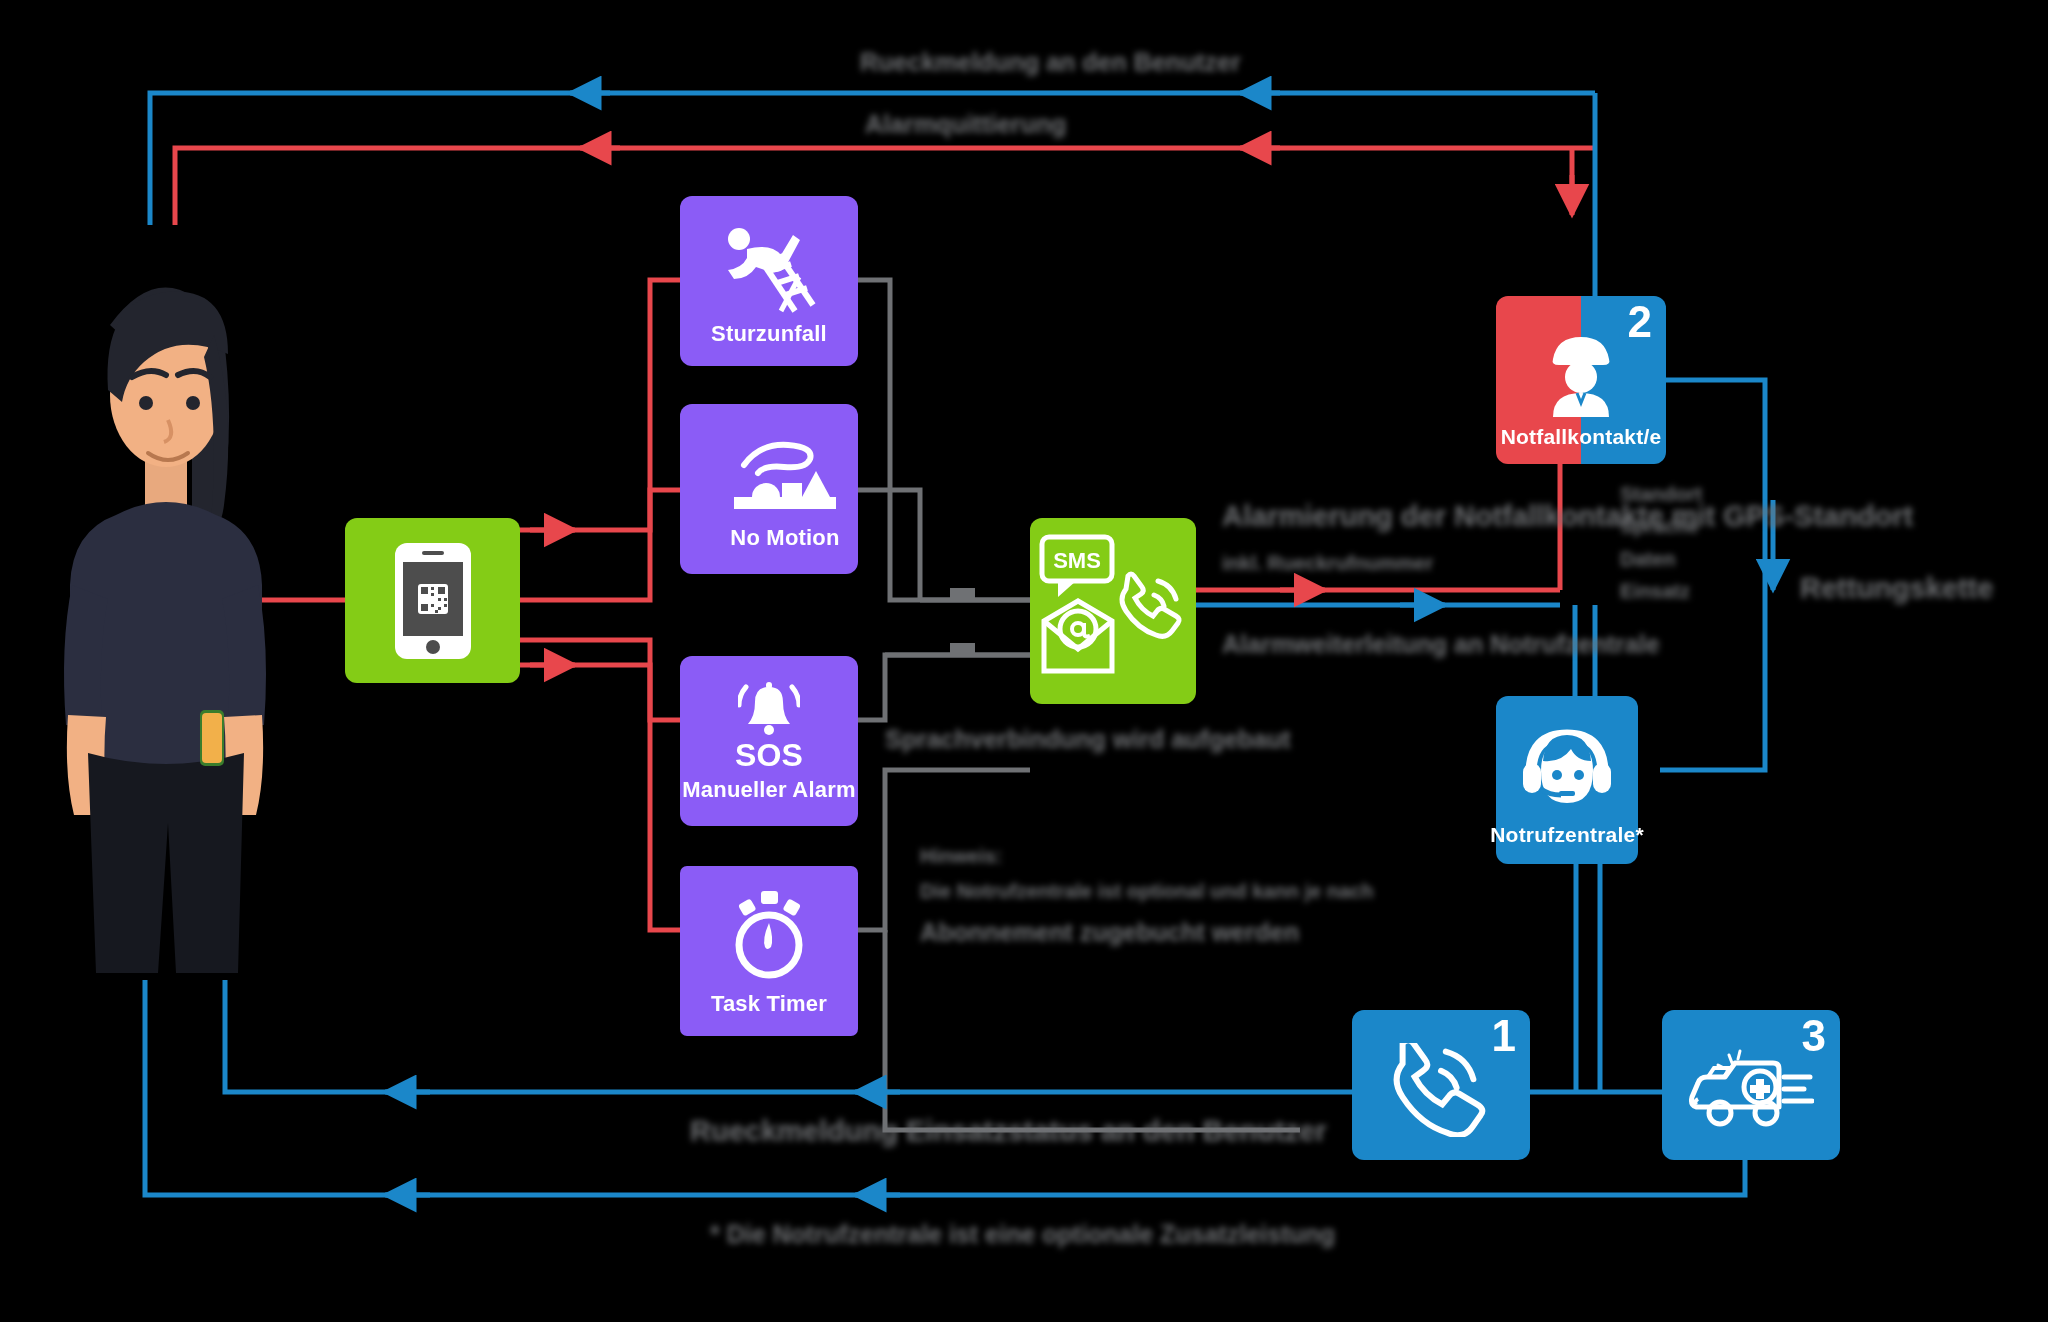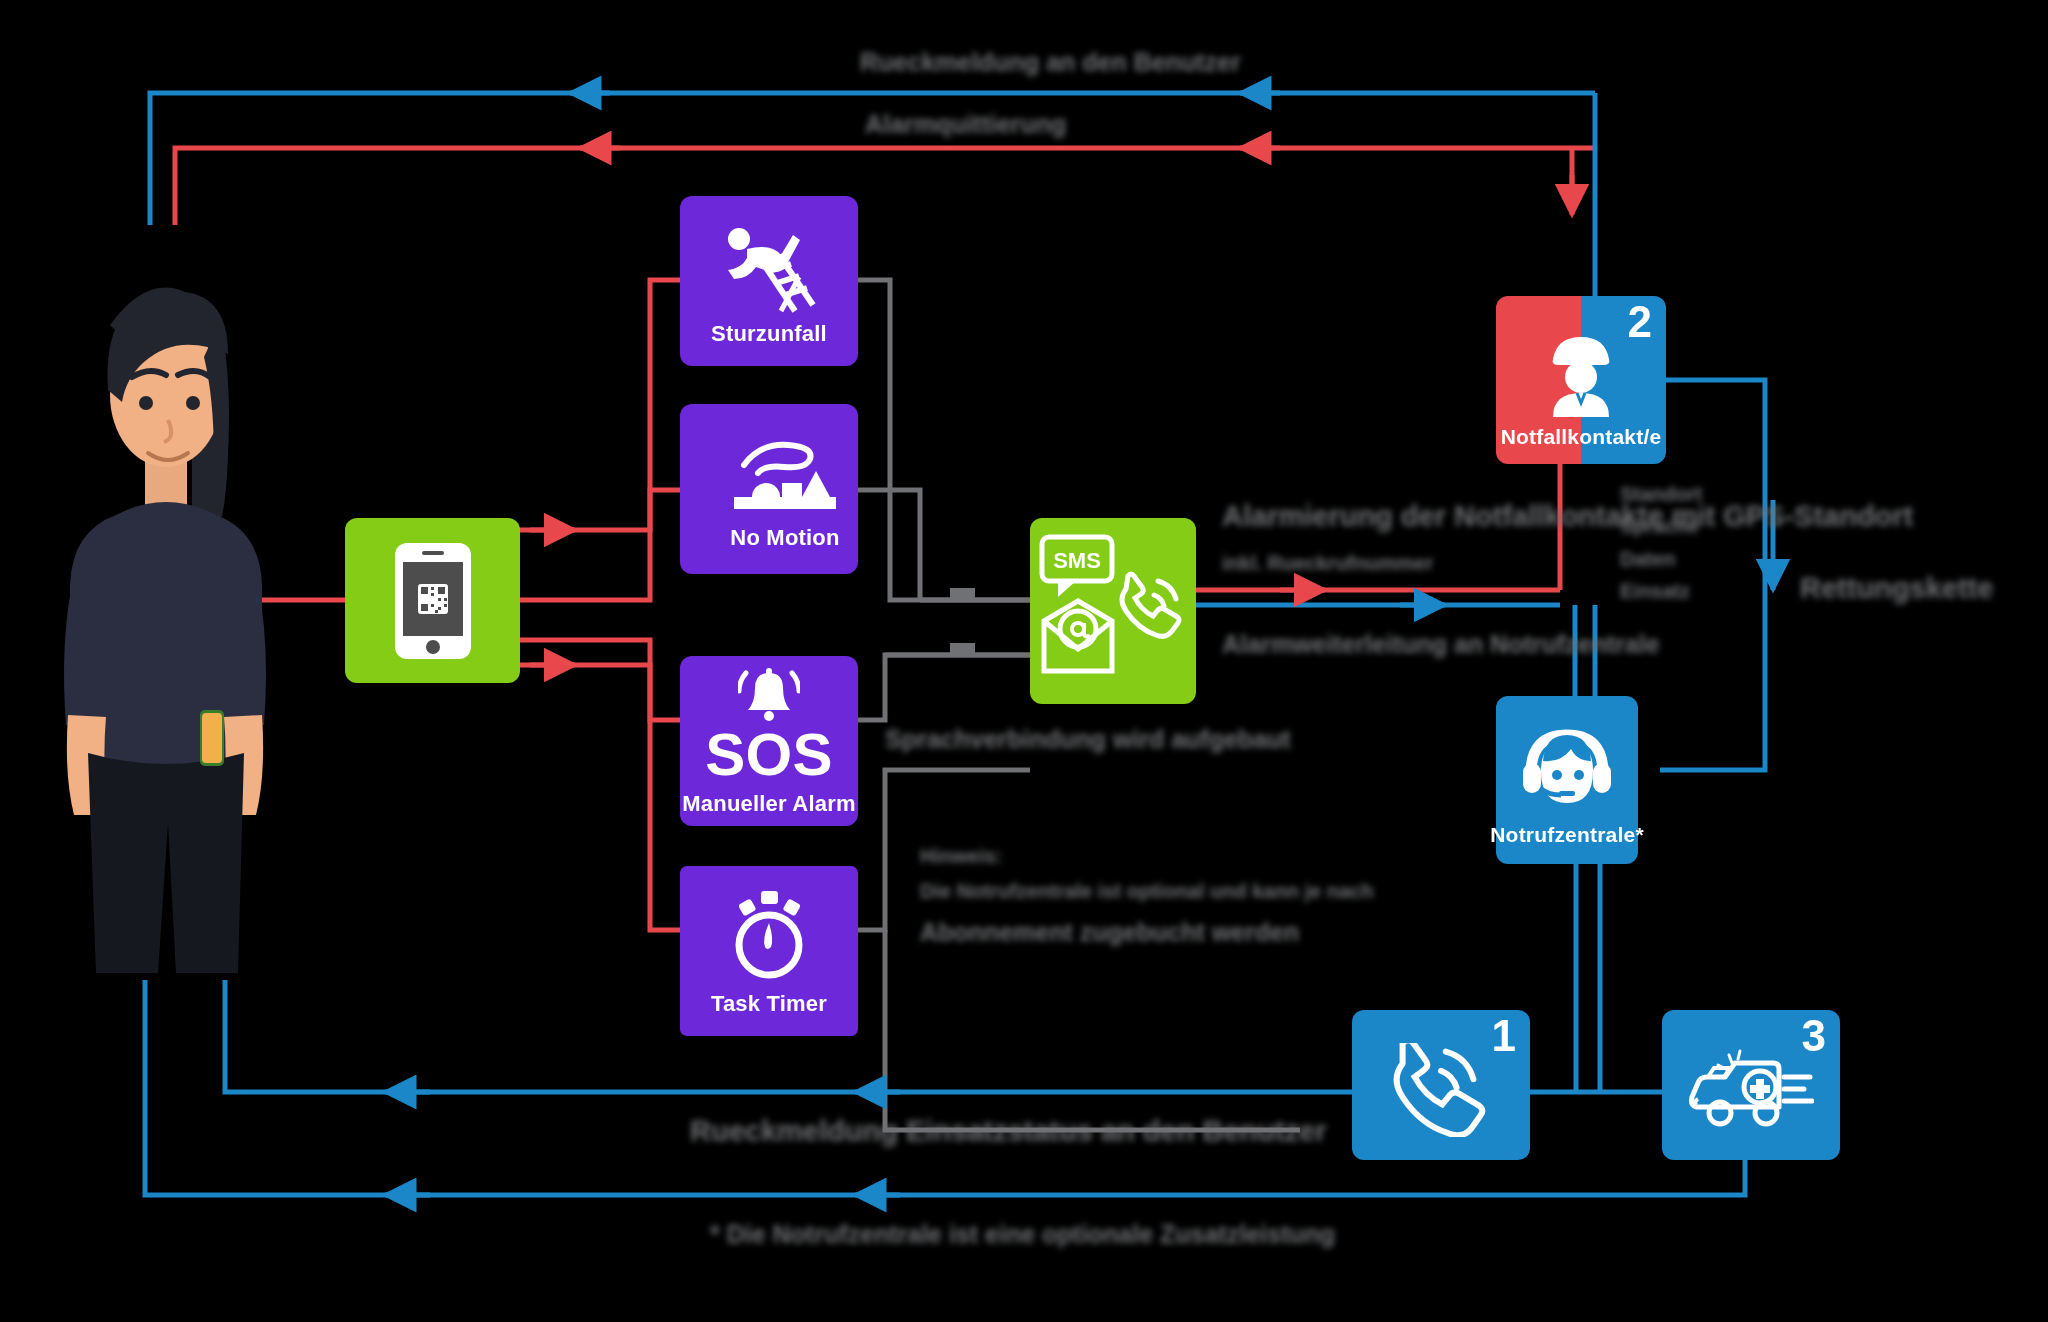--- a/index.html
+++ b/index.html
@@ -4,21 +4,21 @@
 <style>
   html,body{margin:0;padding:0;background:#000;}
   body{width:2048px;height:1322px;overflow:hidden;
        font-family:"Liberation Sans","DejaVu Sans",sans-serif;}
   #stage{position:relative;width:2048px;height:1322px;background:#000;}
   svg#wires{position:absolute;left:0;top:0;width:2048px;height:1322px;}
 
   .node{position:absolute;border-radius:12px;display:flex;flex-direction:column;
         align-items:center;justify-content:center;box-sizing:border-box;}
   .node .cap{color:#fff;font-weight:bold;letter-spacing:.2px;text-align:center;}
-  .red{background:#6d28d9;justify-content:center;}
+  .red{background:#8b5cf6;justify-content:center;}
   .blue{background:#1b87c9;}
   .gray{background:#84cc16;}
 
   .badge{position:absolute;top:4px;right:14px;color:#fff;font-size:44px;font-weight:bold;line-height:1;}
 
   
   .blurtxt{position:absolute;color:#6f7174;font-weight:bold;white-space:nowrap;
            filter:blur(3.2px);-webkit-filter:blur(3.2px);}
   .blurtxt.sm{font-size:20px;}
   .blurtxt.md{font-size:25px;}
@@ -195,21 +195,21 @@
   </div>
 
   <div class="node red" style="left:680px;top:656px;width:178px;height:170px;">
     <svg width="62" height="56" viewBox="0 0 62 56" style="margin-top:2px">
       <path d="M31 6 q14 0 14 15 q0 14 7 22 H10 q7 -8 7 -22 q0 -15 14 -15 z" fill="#fff"></path>
       <rect x="28" y="1" width="6" height="7" rx="3" fill="#fff"></rect>
       <circle cx="31" cy="49" r="5" fill="#fff"></circle>
       <path d="M8 6 q-7 8 -7 18" stroke="#fff" stroke-width="5" fill="none" stroke-linecap="round"></path>
       <path d="M54 6 q7 8 7 18" stroke="#fff" stroke-width="5" fill="none" stroke-linecap="round"></path>
     </svg>
-    <div class="cap" style="font-size:60px;line-height:1;margin-top:2px">SOS</div>
+    <div class="cap" style="font-size:32px;line-height:1;margin-top:2px">SOS</div>
     <div class="cap" style="font-size:22px;margin-top:6px">Manueller Alarm</div>
   </div>
 
   <div class="node red" style="left:680px;top:866px;width:178px;height:170px;border-radius:7px;">
     <svg width="84" height="92" viewBox="0 0 84 92" style="margin-top:4px">
       <rect x="34" y="2" width="17" height="13" rx="3" fill="#fff"></rect>
       <rect x="13" y="12" width="14" height="13" rx="3" fill="#fff" transform="rotate(-30 20 18)"></rect>
       <rect x="58" y="12" width="14" height="13" rx="3" fill="#fff" transform="rotate(30 65 18)"></rect>
       <circle cx="42" cy="56" r="30" stroke="#fff" stroke-width="7" fill="none"></circle>
       <path d="M42 34 q5 16 2 24 q-4 4 -6 0 q-3 -8 4 -24 z" fill="#fff"></path>

